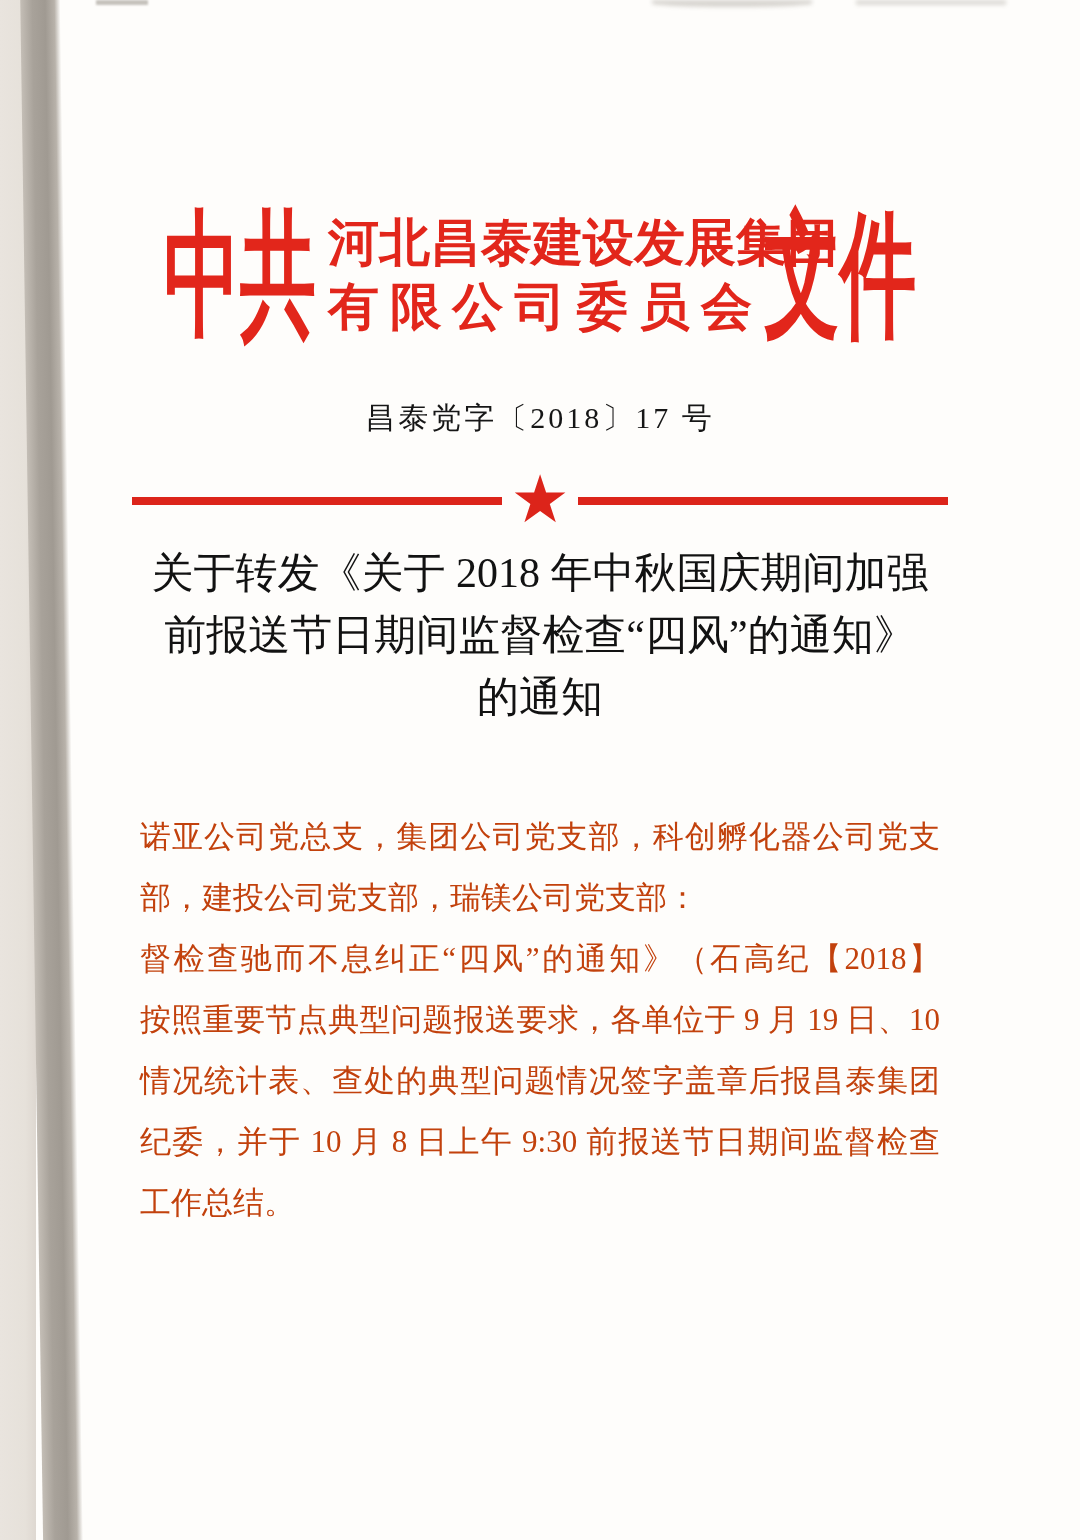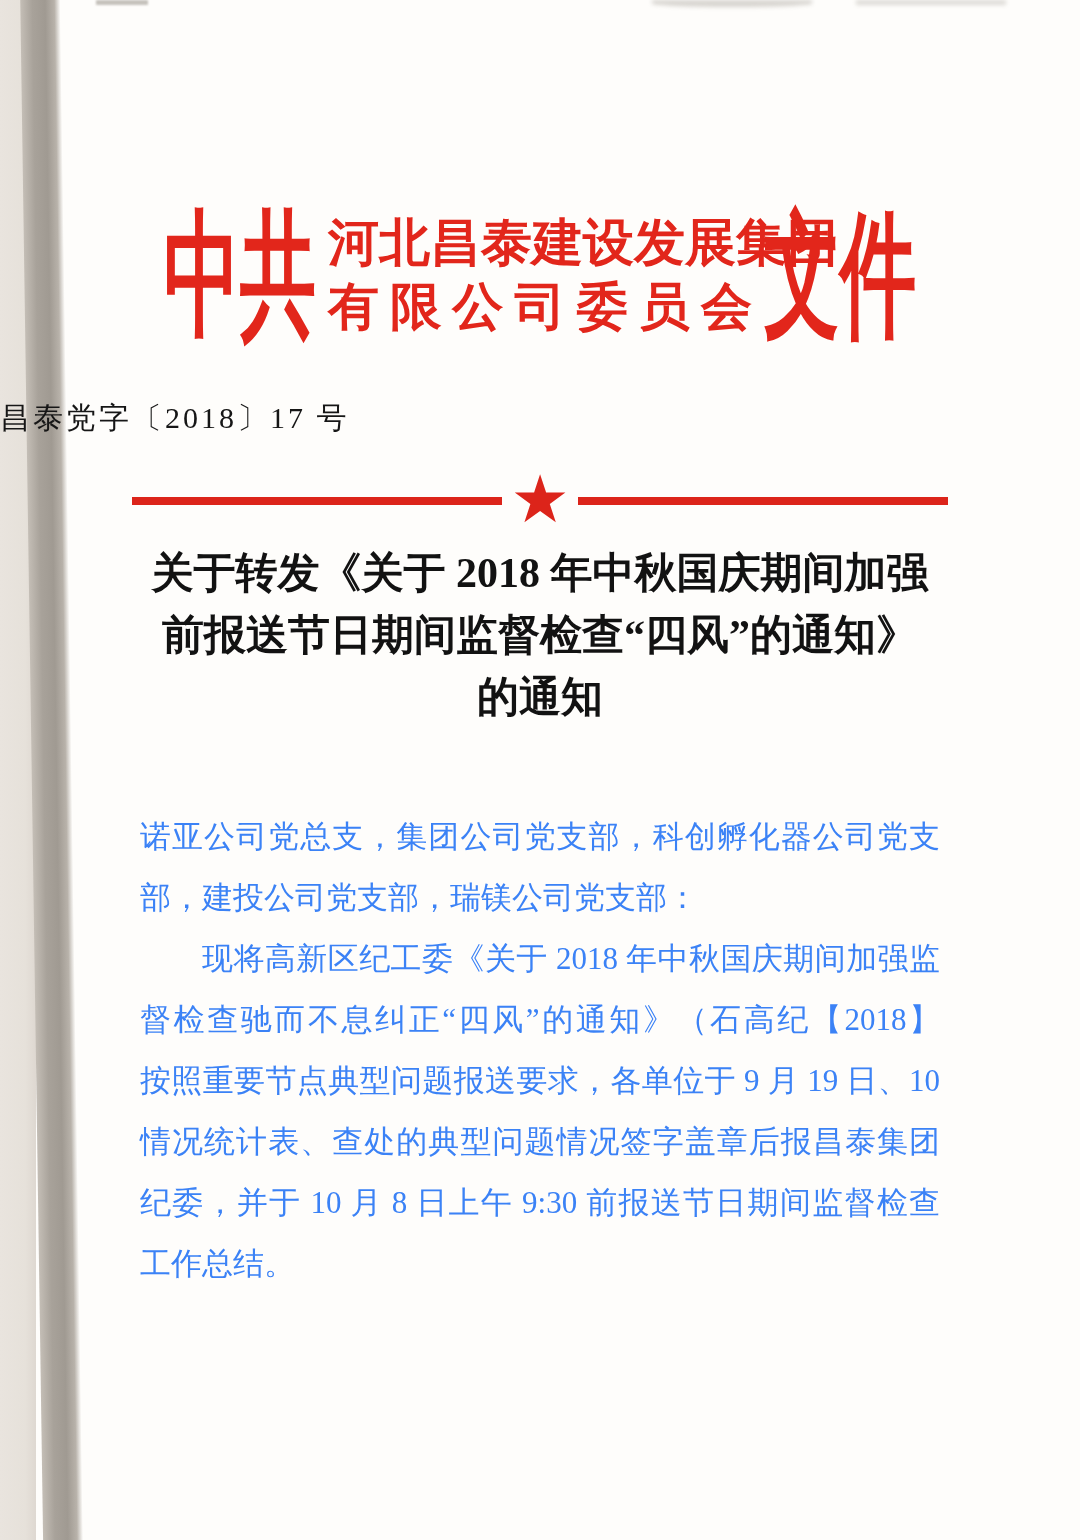--- a/index.html
+++ b/index.html
@@ -74,20 +74,21 @@
     font-size: 51px;
     line-height: 64px;
     text-align: justify;
     text-align-last: justify;
     white-space: nowrap;
   }
 
   
   .docnum {
     margin-top: 48px;
+    text-align: center;
     font-size: 30px;
     line-height: 40px;
     letter-spacing: 3px;
     font-weight: 500;
     color: #161616;
   }
 
   
   .divider {
     margin: 30px auto 0;
@@ -107,32 +108,32 @@
     margin: 0 8px;
     color: var(--red_divider, #dc241a);
     transform: translateY(-1px);
   }
 
   
   .title {
     margin-top: 8px;
     text-align: center;
     font-size: 42px;
-    font-weight: bold;
+    font-weight: normal;
     line-height: 62px;
     color: #121212;
   }
   .title-line { white-space: nowrap; }
 
   
   .bodytext {
     width: 800px;
     margin: 78px auto 0;
     font-size: 31px;
-    color: #3b82f6;
+    color: #c2410c;
   }
   .bline {
     height: 61px;
     line-height: 61px;
     white-space: nowrap;
   }
   .jline {
     text-align: justify;
     text-align-last: justify;
     white-space: normal;
@@ -175,21 +176,20 @@
 
     <div class="title">
       <div class="title-line">关于转发《关于 2018 年中秋国庆期间加强</div>
       <div class="title-line">前报送节日期间监督检查“四风”的通知》</div>
       <div class="title-line">的通知</div>
     </div>
 
     <div class="bodytext">
       <div class="bline jline">诺亚公司党总支，集团公司党支部，科创孵化器公司党支</div>
       <div class="bline">部，建投公司党支部，瑞镁公司党支部：</div>
-      <div class="bline jline indent">现将高新区纪工委《关于 2018 年中秋国庆期间加强监</div>
       <div class="bline jline">督检查驰而不息纠正“四风”的通知》（石高纪【2018】</div>
       <div class="bline jline">按照重要节点典型问题报送要求，各单位于 9 月 19 日、10</div>
       <div class="bline jline">情况统计表、查处的典型问题情况签字盖章后报昌泰集团</div>
       <div class="bline jline">纪委，并于 10 月 8 日上午 9:30 前报送节日期间监督检查</div>
       <div class="bline">工作总结。</div>
     </div>
 
   </div>
 </div>
 

